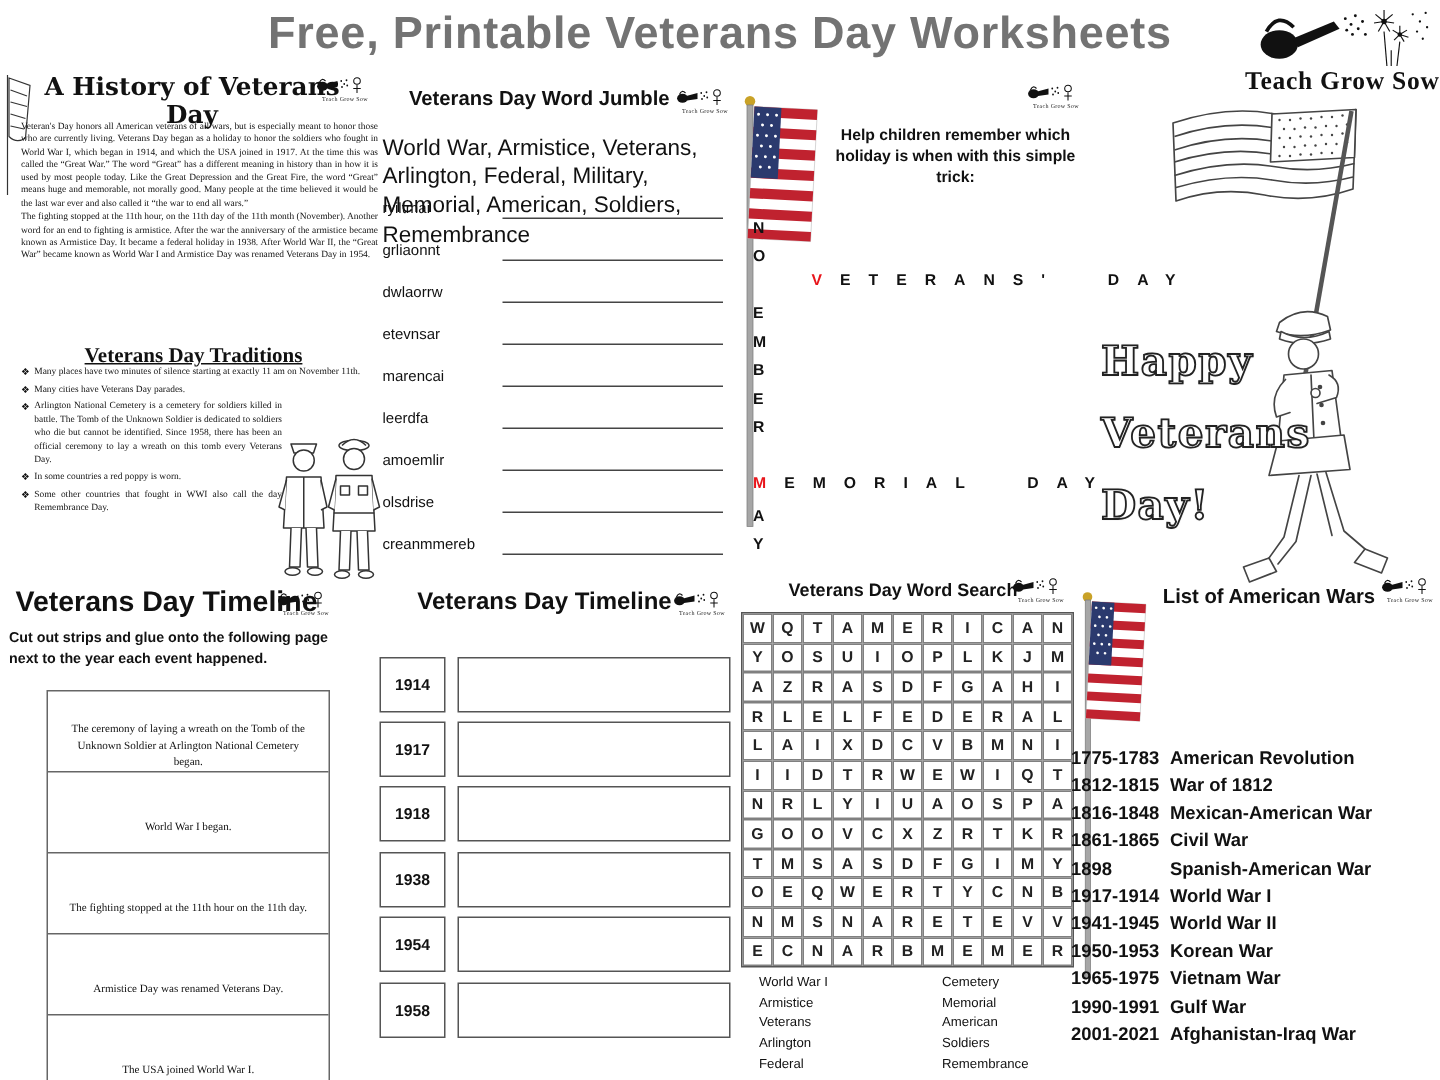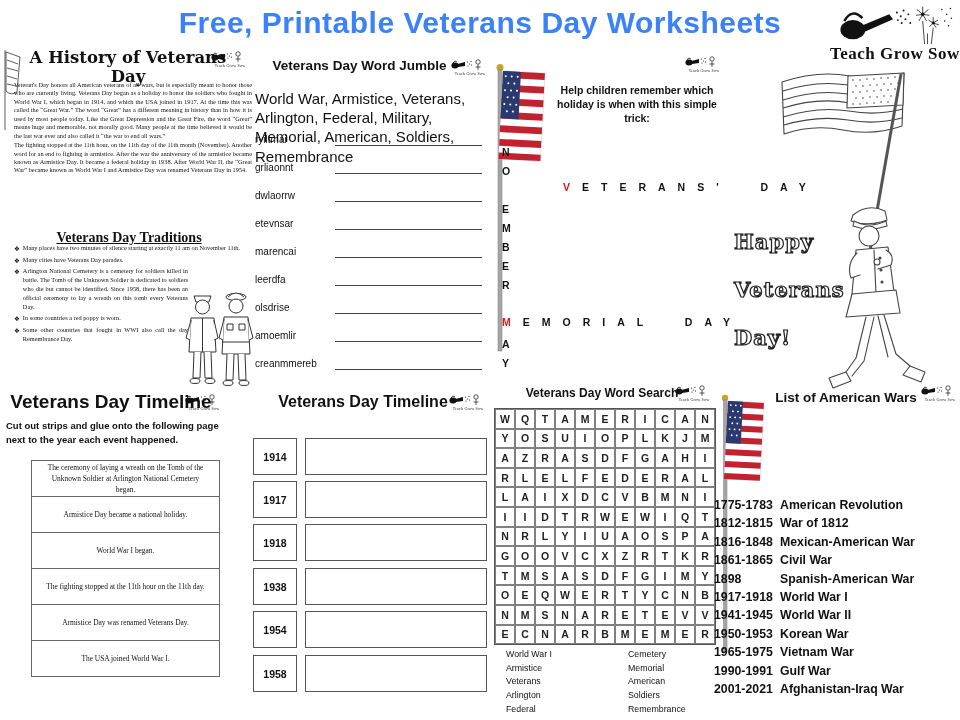--- a/index.html
+++ b/index.html
@@ -1,21 +1,21 @@
 <!DOCTYPE html>
 <html><head>
 <meta charset="utf-8">
 <style>
   html,body{margin:0;padding:0;background:#fff;}
   .page{position:relative;width:960px;height:720px;background:#fff;overflow:hidden;
         font-family:"Liberation Sans",sans-serif;color:#111;}
 
   
   .main-title{position:absolute;left:0;right:0;top:6px;text-align:center;
-    font-size:30px;font-weight:bold;letter-spacing:.5px;color:#3b82f6;}
+    font-size:30px;font-weight:bold;letter-spacing:.5px;color:#737373;}
   .brand{position:absolute;left:830px;top:0;width:128px;text-align:center;}
   .brand svg{display:block;width:126px;height:44px;margin:0 auto;}
   .brand-text{font-family:"Liberation Serif",serif;font-weight:bold;font-size:17px;
     white-space:nowrap;letter-spacing:.5px;}
 
   
   .ws{position:absolute;}
   .mini-logo{position:absolute;width:40px;text-align:center;}
   .mini-logo svg{display:block;width:40px;height:13px;margin:0 auto;}
   .ml-text{font-size:4px;color:#222;font-family:"Liberation Serif",serif;white-space:nowrap;letter-spacing:.2px;}
@@ -52,30 +52,30 @@
     font-size:10.5px;font-weight:bold;line-height:1.35;}
   .t-flag{position:absolute;left:2px;top:8px;width:54px;height:292px;}
   .v-col{position:absolute;font-size:10.5px;font-weight:bold;line-height:19px;white-space:pre-line;}
   .h-word{position:absolute;font-size:10.5px;font-weight:bold;letter-spacing:12px;white-space:pre;}
   .red-letter{color:#e8151b;}
 
   
   .coloring{left:728px;top:60px;width:232px;height:332px;}
   .coloring svg{position:absolute;left:0;top:0;width:232px;height:332px;}
   .c-text{position:absolute;left:6px;top:158px;width:110px;}
-  .c-line{font-family:"DejaVu Serif",serif;font-weight:bold;font-size:21px;line-height:48px;
+  .c-line{font-family:"DejaVu Serif",serif;font-weight:bold;font-size:27px;line-height:48px;
     color:#fff;-webkit-text-stroke:1.2px #222;text-shadow:0 0 1px #222;letter-spacing:1px;white-space:nowrap;}
 
   
   .strips{left:2px;top:390px;width:250px;height:330px;}
   .s-title{position:absolute;left:0;width:218px;top:1px;text-align:center;font-size:19px;font-weight:bold;}
   .s-instr{position:absolute;left:4px;right:18px;top:29px;font-size:9.5px;font-weight:bold;line-height:1.5;}
   .strip-table{position:absolute;left:29px;top:70px;width:187px;border:1px solid #666;}
   .strip-row{height:35px;border-bottom:1px solid #666;display:flex;align-items:center;justify-content:center;
-    font-family:"Liberation Serif",serif;font-size:7.4px;text-align:center;padding:0 12px;line-height:1.5;}
+    font-family:"Liberation Serif",serif;font-size:7.4px;text-align:center;padding:0 12px;line-height:1.5;margin-top:18px;}
   .strip-row:last-child{border-bottom:none;}
 
   
   .years{left:250px;top:390px;width:240px;height:330px;}
   .y-title{position:absolute;left:0;width:226px;top:3px;text-align:center;font-size:16px;font-weight:bold;}
   .y-row{position:absolute;left:3px;height:35px;}
   .year-box{position:absolute;left:0;width:42px;height:35px;border:1px solid #555;
     display:flex;align-items:center;justify-content:center;font-size:10.5px;font-weight:bold;}
   .answer-box{position:absolute;left:52px;width:180px;height:35px;border:1px solid #555;}
 
@@ -282,25 +282,25 @@
         </div>
       <div class="j-row">
           <span class="j-label">marencai</span>
           <span class="j-line"></span>
         </div>
       <div class="j-row">
           <span class="j-label">leerdfa</span>
           <span class="j-line"></span>
         </div>
       <div class="j-row">
+          <span class="j-label">amoemlir</span>
+          <span class="j-line"></span>
+        </div>
+      <div class="j-row">
           <span class="j-label">olsdrise</span>
-          <span class="j-line"></span>
-        </div>
-      <div class="j-row">
-          <span class="j-label">amoemlir</span>
           <span class="j-line"></span>
         </div>
       <div class="j-row">
           <span class="j-label">creanmmereb</span>
           <span class="j-line"></span>
         </div>
     </div>
   </section>
 
   <section class="ws trick">
@@ -354,21 +354,21 @@
             <circle cx="28" cy="4" r="2.2"></circle>
             <line x1="28" y1="6.5" x2="28" y2="12"></line>
             <line x1="25.5" y1="9" x2="30.5" y2="9"></line>
           </g>
       </svg>
       <div class="ml-text">Teach Grow Sow</div>
     </div>
     <div class="t-instr">Help children remember which holiday is when with this simple trick:</div>
     <div class="v-col" style="left:10px;top:88px;">N
 O</div>
-    <div class="h-word" style="left:26px;top:126px;padding-left:45px;"><span class="red-letter">V</span><span>ETERANS'  DAY</span></div>
+    <div class="h-word" style="left:4px;top:126px;padding-left:45px;"><span class="red-letter">V</span><span>ETERANS'  DAY</span></div>
     <div class="v-col" style="left:10px;top:145px;">E
 M
 B
 E
 R</div>
     <div class="h-word" style="left:10px;top:261px;"><span class="red-letter">M</span><span>EMORIAL  DAY</span></div>
     <div class="v-col" style="left:10px;top:280px;">A
 Y</div>
   </section>
 
@@ -464,21 +464,20 @@
             <circle cx="28" cy="4" r="2.2"></circle>
             <line x1="28" y1="6.5" x2="28" y2="12"></line>
             <line x1="25.5" y1="9" x2="30.5" y2="9"></line>
           </g>
       </svg>
       <div class="ml-text">Teach Grow Sow</div>
     </div>
     <div class="s-instr">Cut out strips and glue onto the following page next to the year each event happened.</div>
     <div class="strip-table">
       <div class="strip-row">The ceremony of laying a wreath on the Tomb of the Unknown Soldier at Arlington National Cemetery began.</div>
-      <div class="strip-row">Armistice Day became a national holiday.</div>
       <div class="strip-row">World War I began.</div>
       <div class="strip-row">The fighting stopped at the 11th hour on the 11th day.</div>
       <div class="strip-row">Armistice Day was renamed Veterans Day.</div>
       <div class="strip-row">The USA joined World War I.</div>
     </div>
   </section>
 
   <section class="ws years">
     <div class="y-title">Veterans Day Timeline</div>
     <div class="mini-logo" style="right:2px;top:3px;">
@@ -770,21 +769,21 @@
         </div>
       <div class="war-row">
           <span class="war-years">1861-1865</span>
           <span class="war-name">Civil War</span>
         </div>
       <div class="war-row">
           <span class="war-years">1898</span>
           <span class="war-name">Spanish-American War</span>
         </div>
       <div class="war-row">
-          <span class="war-years">1917-1918</span>
+          <span class="war-years">1917-1914</span>
           <span class="war-name">World War I</span>
         </div>
       <div class="war-row">
           <span class="war-years">1941-1945</span>
           <span class="war-name">World War II</span>
         </div>
       <div class="war-row">
           <span class="war-years">1950-1953</span>
           <span class="war-name">Korean War</span>
         </div>

